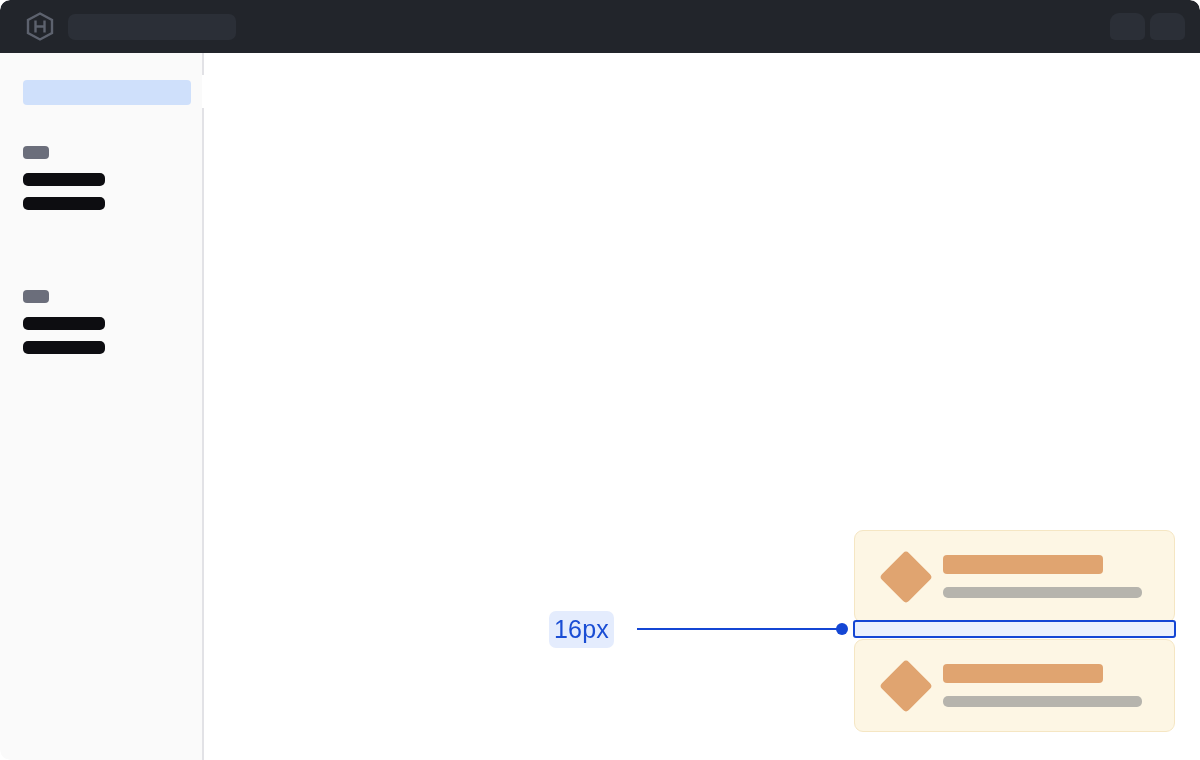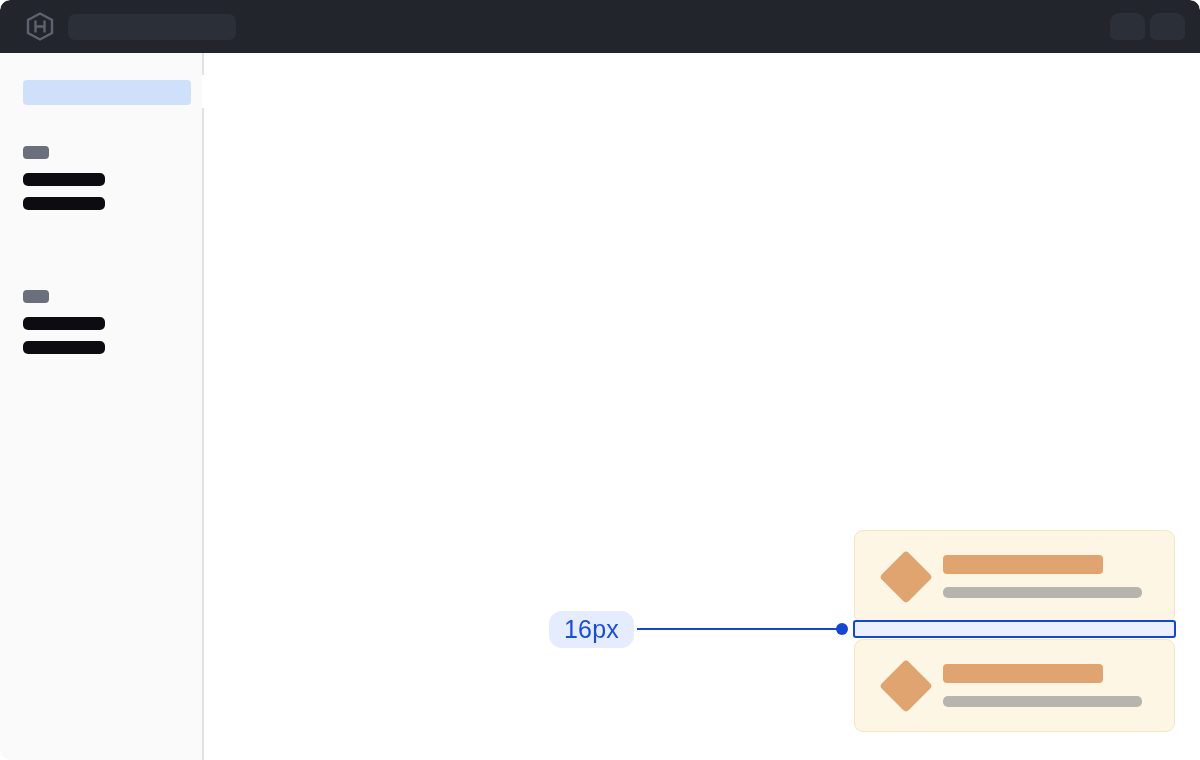--- a/index.html
+++ b/index.html
@@ -180,23 +180,23 @@
     position: absolute;
     left: 836px; top: 623px;
     width: 12px; height: 12px;
     background: #1446d4;
     border-radius: 50%;
   }
 
   #spacing-value-chip {
     position: absolute;
     left: 549px; top: 611px;
-    width: 85px; height: 37px;
+    width: 65px; height: 37px;
     background: #e4ecfd;
-    border-radius: 13px;
+    border-radius: 7px;
   }
   #spacing-value-label {
     display: block;
     width: 100%;
     line-height: 37px;
     text-align: center;
     font-size: 25px;
     font-weight: 400;
     color: #1b4ed4;
     letter-spacing: 0.2px;

